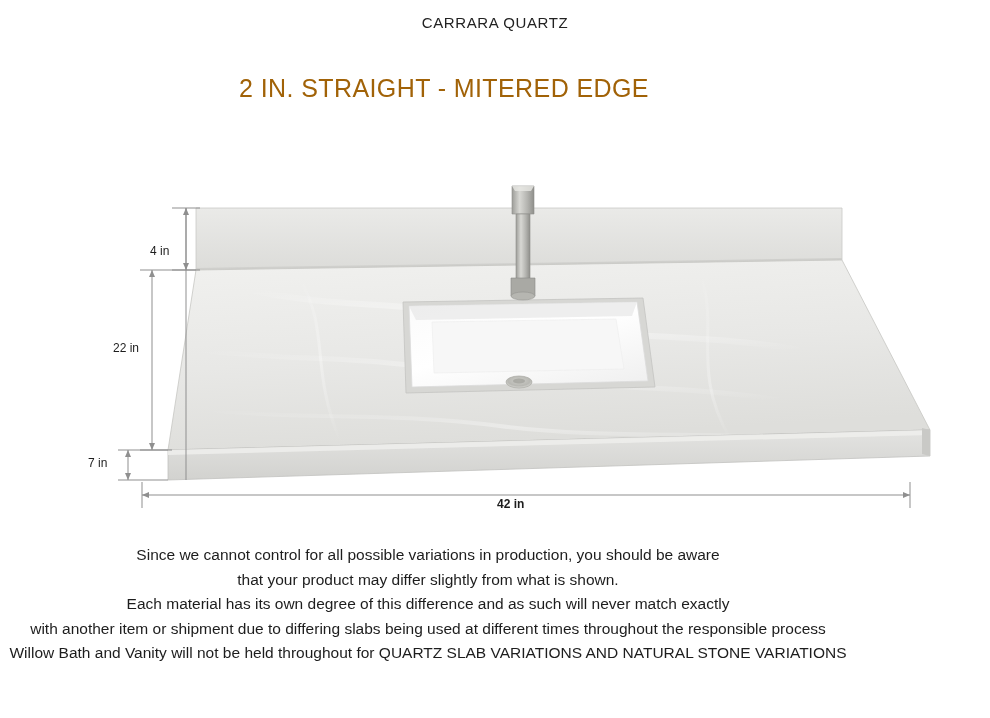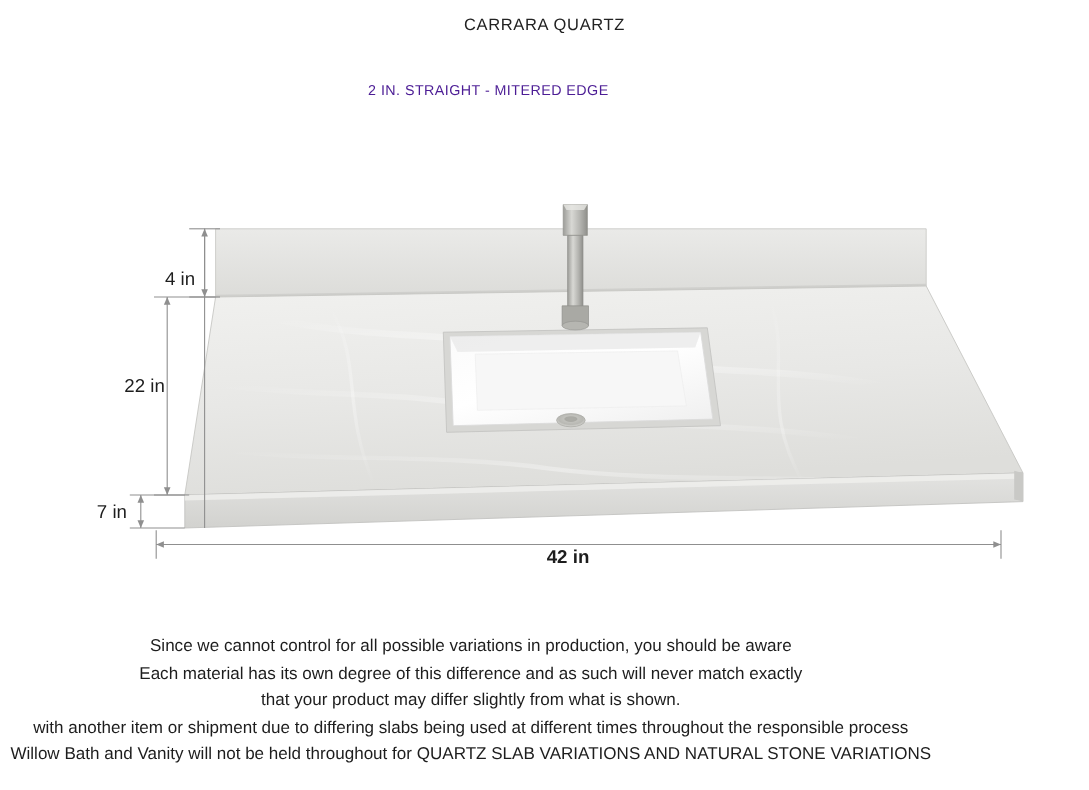--- a/index.html
+++ b/index.html
@@ -28,54 +28,54 @@
     font-size: 15px;
     letter-spacing: 0.6px;
     color: #222222;
   }
   .title-sub {
     position: absolute;
     left: 0;
     top: 74px;
     width: 888px;
     text-align: center;
-    font-size: 13px;
+    font-size: 25px;
     letter-spacing: 0.4px;
-    color: #4c1d95;
+    color: #a16207;
   }
 
   
   .product {
     position: absolute;
     left: 0;
     top: 150px;
     width: 990px;
     height: 370px;
   }
   .product svg {
     display: block;
   }
 
   
   .dim-label {
     position: absolute;
-    font-size: 17px;
+    font-size: 12px;
     color: #1d1d1d;
     white-space: nowrap;
   }
   .dim-4in  { left: 150px; top: 244px; }
   .dim-22in { left: 113px; top: 341px; }
   .dim-2in  { left: 88px;  top: 456px; }
   .dim-42in { left: 497px; top: 497px; font-weight: bold; }
 
   
   .disclaimer {
     position: absolute;
     left: 0;
-    top: 576px;
+    top: 543px;
     width: 856px;
     text-align: center;
     font-size: 15.5px;
     line-height: 24.5px;
     color: #1d1d1d;
   }
   .disclaimer div {
     white-space: nowrap;
   }
 </style>
@@ -205,17 +205,17 @@
   </svg>
 </div>
 
 <div class="dim-label dim-4in">4 in</div>
 <div class="dim-label dim-22in">22 in</div>
 <div class="dim-label dim-2in">7 in</div>
 <div class="dim-label dim-42in">42 in</div>
 
 <div class="disclaimer">
   <div>Since we cannot control for all possible variations in production, you should be aware</div>
+  <div>that your product may differ slightly from what is shown.</div>
   <div>Each material has its own degree of this difference and as such will never match exactly</div>
-  <div>that your product may differ slightly from what is shown.</div>
   <div>with another item or shipment due to differing slabs being used at different times throughout the responsible process</div>
   <div>Willow Bath and Vanity will not be held throughout for QUARTZ SLAB VARIATIONS AND NATURAL STONE VARIATIONS</div>
 </div>
 
 </body></html>

